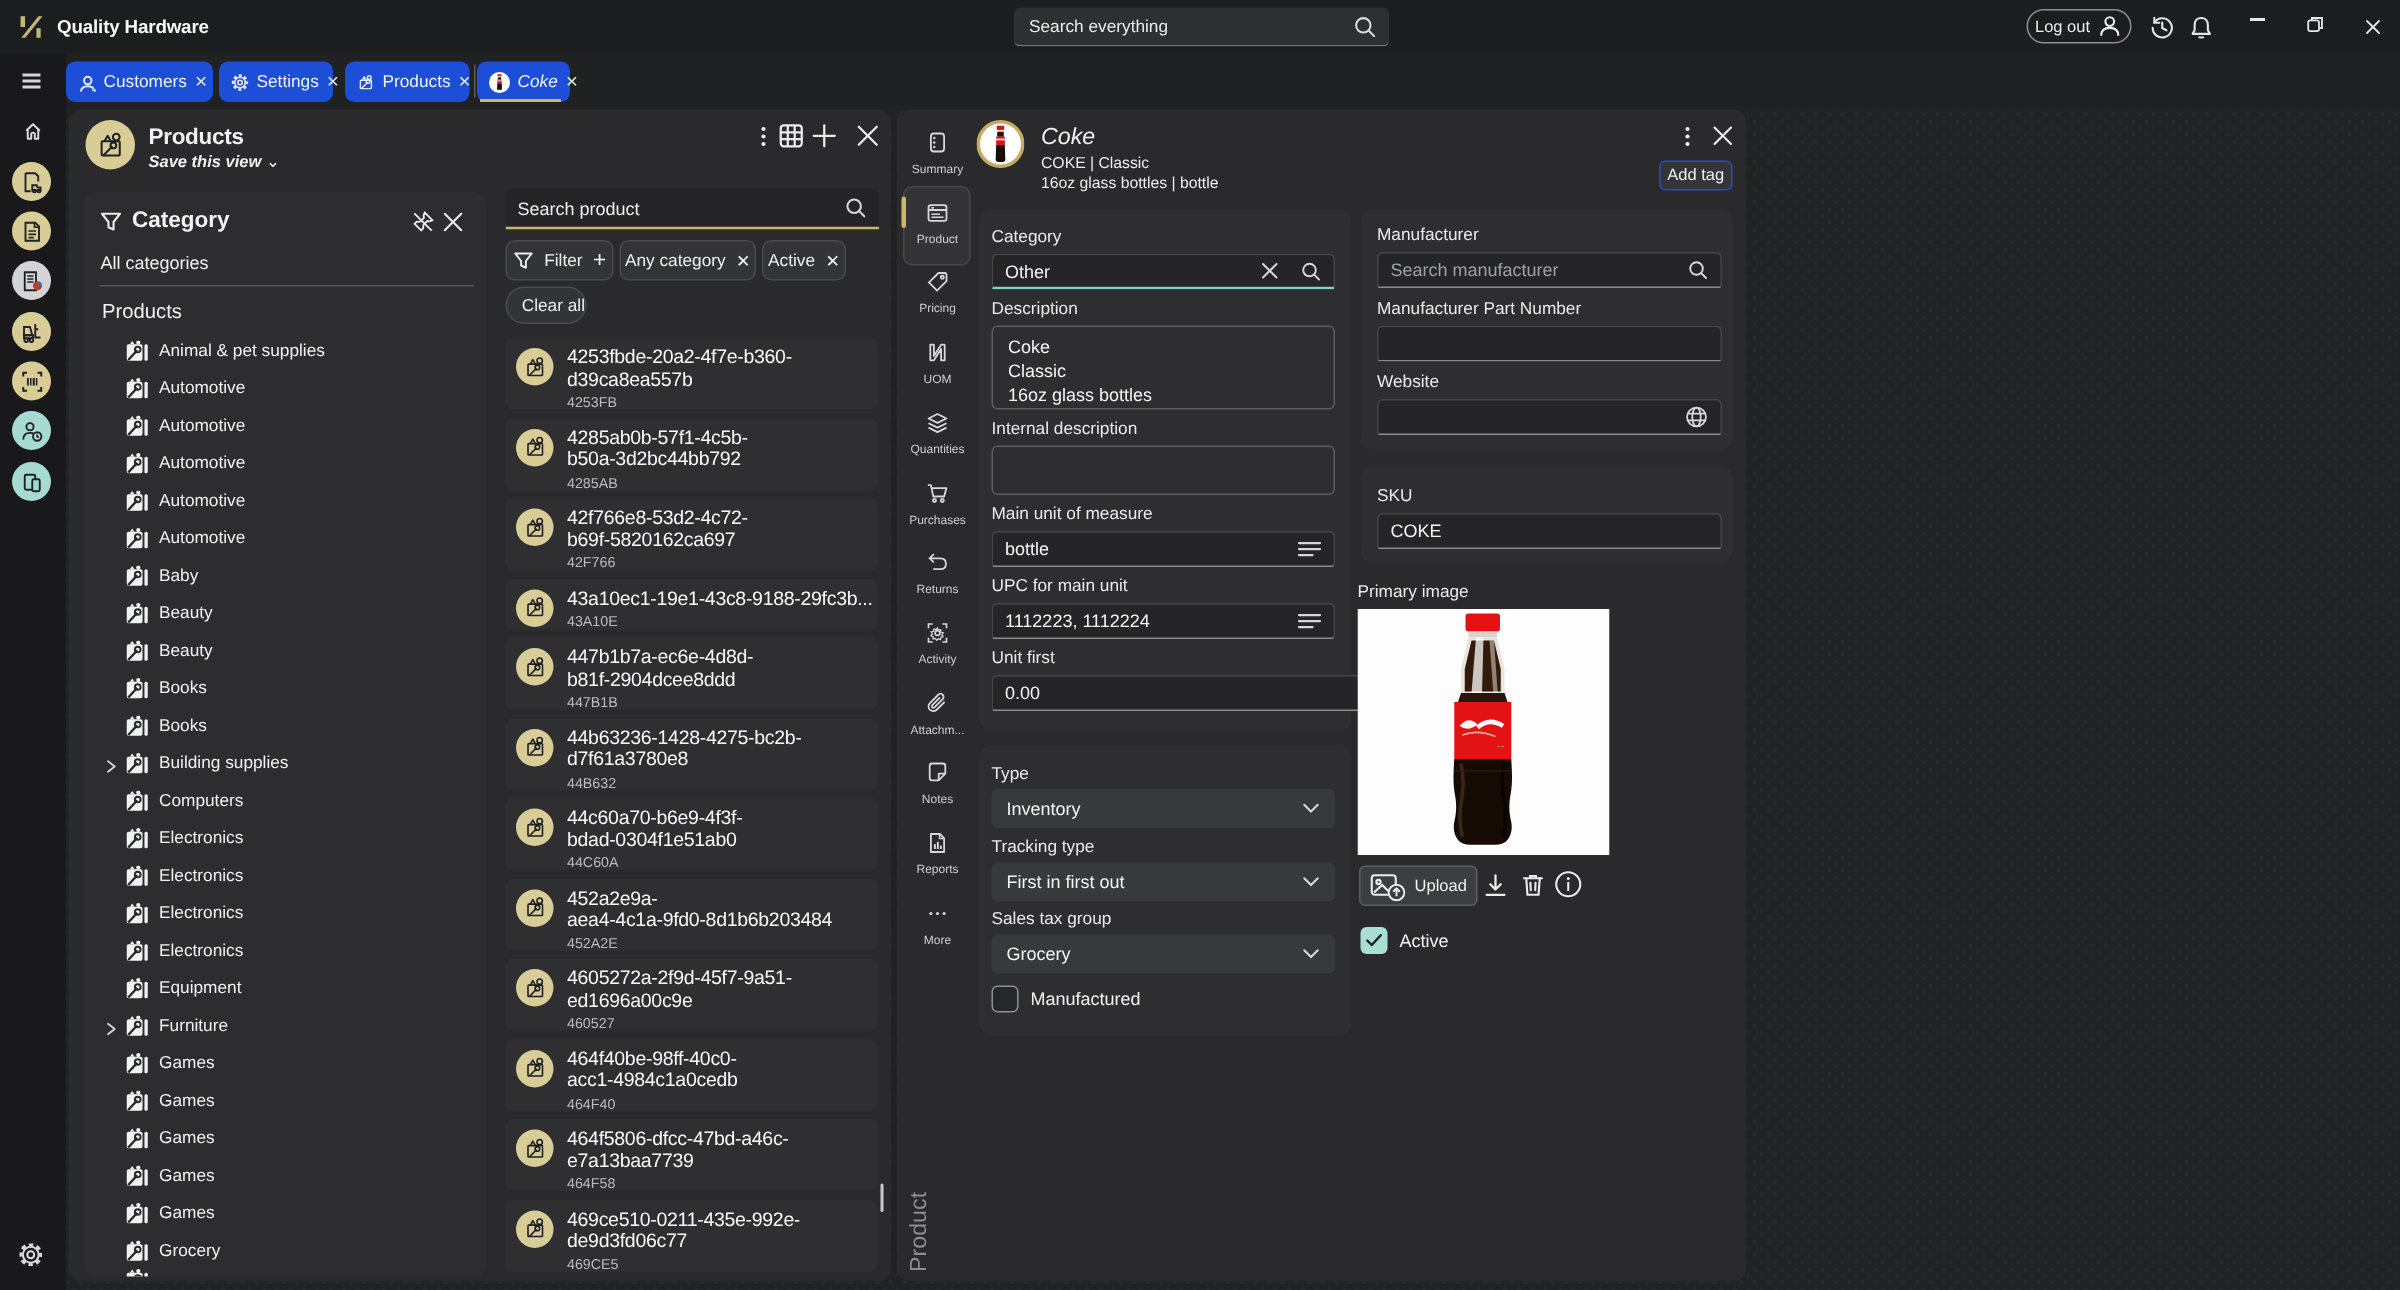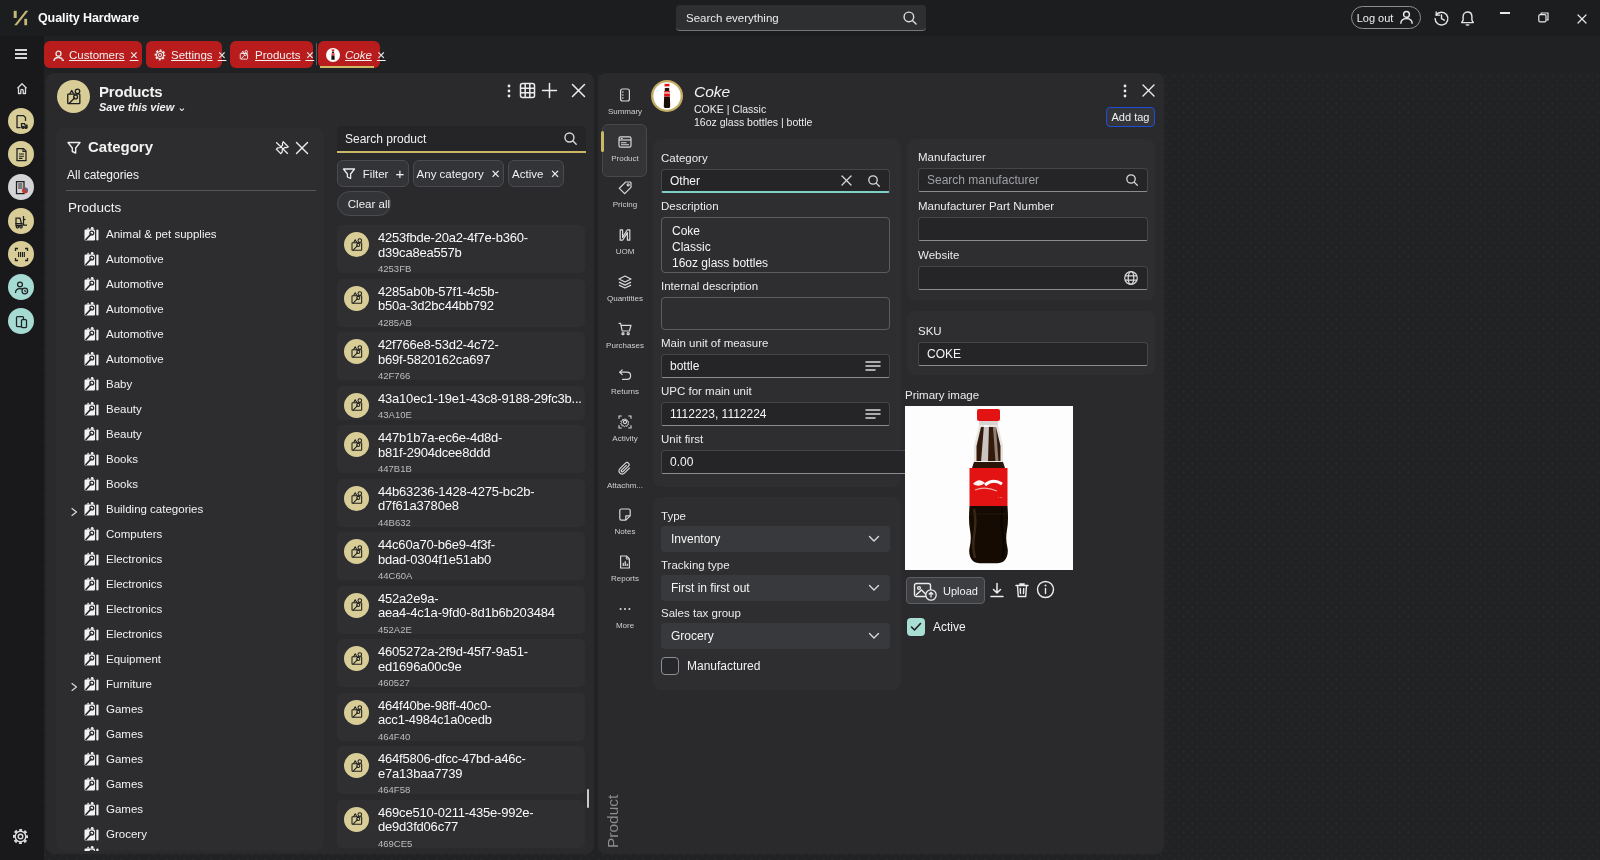--- a/index.html
+++ b/index.html
@@ -8,21 +8,21 @@
 .abs { position:absolute; }
 .dots { background-image: radial-gradient(rgba(255,255,255,.028) 1px, transparent 1.1px), radial-gradient(rgba(255,255,255,.028) 1px, transparent 1.1px); background-size:9px 9px, 9px 9px; background-position:0 0, 4.5px 4.5px; }
 
 #titlebar { left:0; top:0; width:1600px; height:36px; background:#1c1d1f; }
 #appname { left:38px; top:10.5px; font-size:12.5px; font-weight:bold; color:#fafafa; letter-spacing:-0.1px; }
 #searchbox { left:676px; top:5px; width:250px; height:26px; background:#2e2f31; border-radius:4px; border-bottom:1px solid #75767a; display:flex; align-items:center; padding:0 8px 0 10px; }
 #searchbox span { font-size:11.5px; color:#ececec; flex:1; }
 #logout { left:1351px; top:6px; width:70px; height:23px; border:1px solid #8e8f92; border-radius:12px; display:flex; align-items:center; justify-content:center; gap:5px; font-size:11px; color:#f0f0f0; }
 
 #tabstrip { left:0; top:36px; width:1600px; height:37px; background:#202123; }
-.tab { position:absolute; top:5px; height:27px; background:#b91c1c; border-radius:6px; display:flex; align-items:center; font-size:11.5px; color:#f0f0f0; padding:0 8px; gap:5px;text-decoration:underline; }
+.tab { position:absolute; top:5px; height:27px; background:#1d4ed8; border-radius:6px; display:flex; align-items:center; font-size:11.5px; color:#f0f0f0; padding:0 8px; gap:5px; }
 .tab svg, .chip svg { flex:none; }
 .tab .x { font-size:10.5px; color:#e8e8e8; }
 
 #rail { left:0; top:36px; width:44px; height:824px; background:#19191b; }
 .circ { position:absolute; left:8px; width:26px; height:26px; border-radius:50%; display:flex; align-items:center; justify-content:center; }
 
 .panel { background:#2a2a2c; border-radius:8px; }
 #panelP { left:46px; top:73px; width:548px; height:781px; }
 #panelD { left:598px; top:73px; width:566px; height:781px; }
 
@@ -451,21 +451,21 @@
     <svg width="15" height="14" viewBox="0 0 15 14" style="">
       <g>
         <rect x="0.5" y="2.5" width="10.5" height="11" rx="1.2" fill="#f2f2f2"></rect>
         <path d="M1.5 13 L7.5 6.5" stroke="#26272a" stroke-width="1.6"></path>
         <circle cx="7.8" cy="6" r="1.9" fill="none" stroke="#26272a" stroke-width="1.3"></circle>
         <path d="M2.6 2.5 L4.1 0.4 L5.6 2.5" fill="#f2f2f2"></path>
         <circle cx="8.2" cy="1.4" r="1.4" fill="#f2f2f2"></circle>
         <rect x="12.3" y="2.5" width="2.2" height="11" rx="1" fill="#f2f2f2"></rect>
       </g>
     </svg>
-    <span>Building categories</span>
+    <span>Building supplies</span>
   </div>
 <div class="treerow" style="left:84px;top:521px;">
     <svg width="15" height="14" viewBox="0 0 15 14" style="">
       <g>
         <rect x="0.5" y="2.5" width="10.5" height="11" rx="1.2" fill="#f2f2f2"></rect>
         <path d="M1.5 13 L7.5 6.5" stroke="#26272a" stroke-width="1.6"></path>
         <circle cx="7.8" cy="6" r="1.9" fill="none" stroke="#26272a" stroke-width="1.3"></circle>
         <path d="M2.6 2.5 L4.1 0.4 L5.6 2.5" fill="#f2f2f2"></path>
         <circle cx="8.2" cy="1.4" r="1.4" fill="#f2f2f2"></circle>
         <rect x="12.3" y="2.5" width="2.2" height="11" rx="1" fill="#f2f2f2"></rect>

